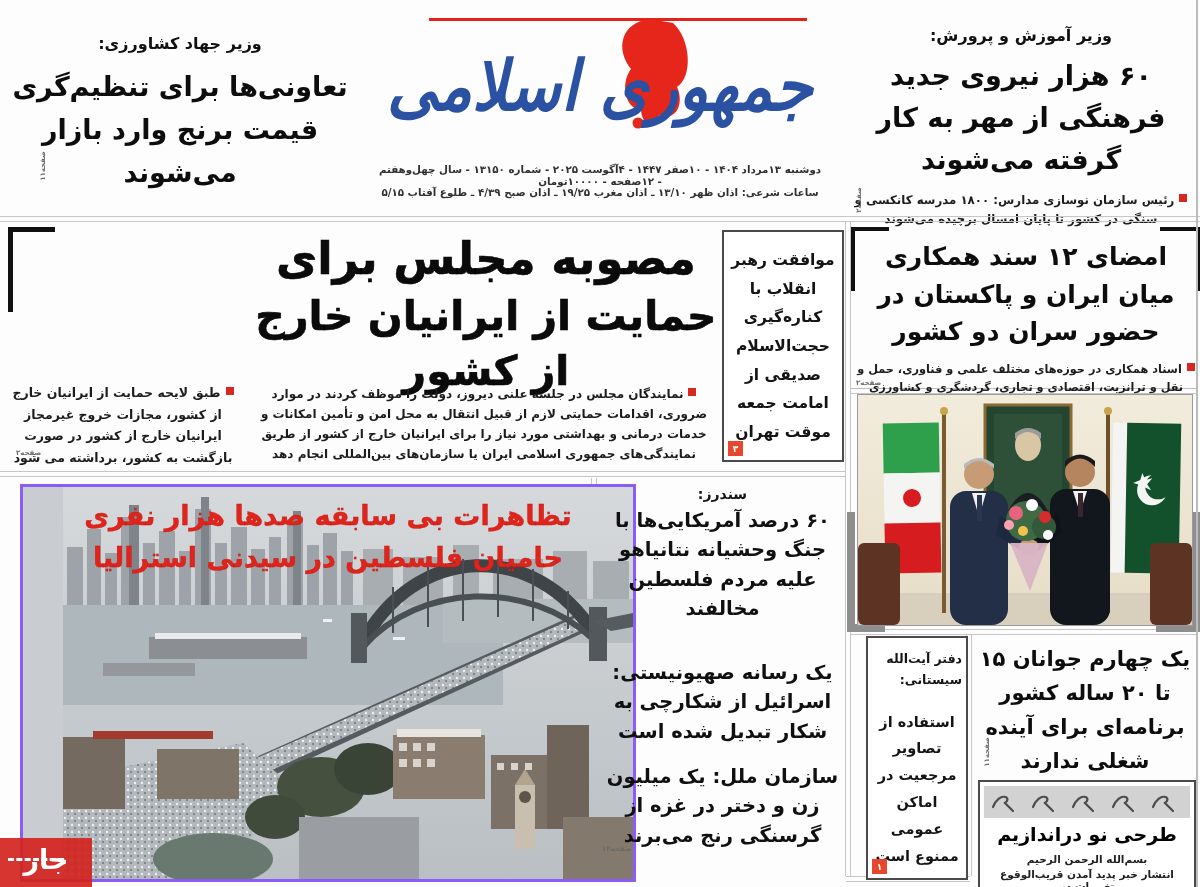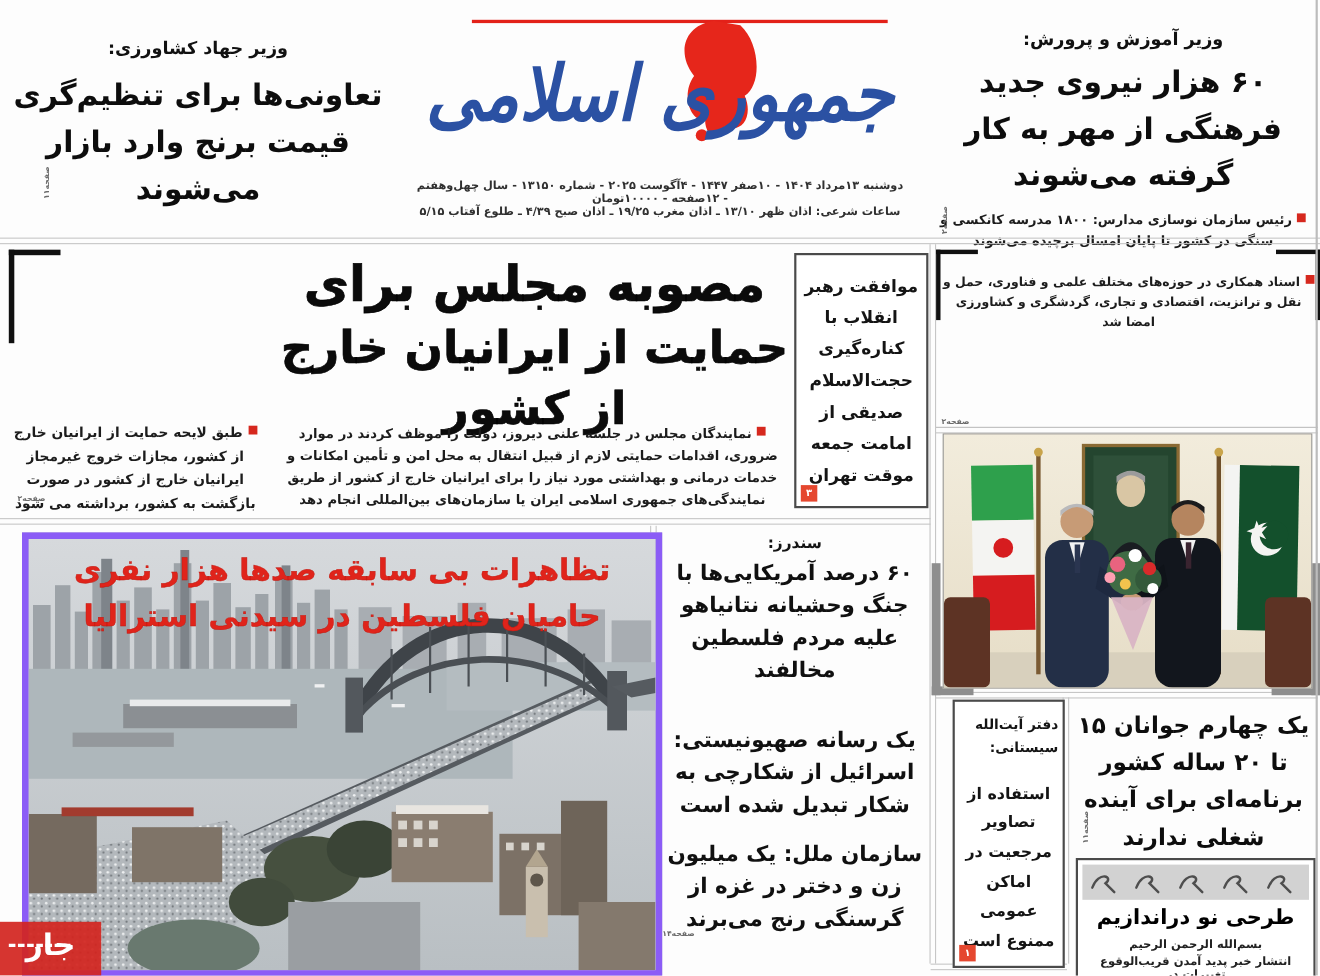--- a/index.html
+++ b/index.html
@@ -63,21 +63,21 @@
   #sadighi-box .bx-text{padding:14px 7px;font-size:15.5px;font-weight:bold;line-height:1.85;text-align:center;}
   .badge{position:absolute;left:4px;bottom:4px;width:15px;height:15px;background:#e5472f;color:#fff;
          font-size:9px;font-weight:bold;display:flex;align-items:center;justify-content:center;}
   
   #pak-art{left:856px;top:238px;width:340px;}
   #pak-art .h-top{font-size:25px;line-height:1.5;}
   #pak-art .deck{margin-top:10px;font-size:11.3px;line-height:1.6;}
   #pak-ref{left:856px;top:379px;}
   #pak-photo{left:857px;top:394px;width:334px;height:230px;border:1px solid #9a9a9a;background:#ece5d3;}
   
-  #syd-photo{left:20px;top:484px;width:570px;height:392px;border:6px solid #8b5cf6;background:#c9cdd1;overflow:hidden;}
+  #syd-photo{left:20px;top:484px;width:570px;height:392px;border:3px solid #8b5cf6;background:#c9cdd1;overflow:hidden;padding-left:40px;}
   #syd-overlay{position:absolute;top:8px;left:0;width:100%;text-align:center;
                font-size:27px;font-weight:bold;color:#e0241b;line-height:1.55;-webkit-text-stroke:.4px #c01b12;}
   #watermark{left:0;top:838px;width:92px;height:49px;background:rgba(211,36,30,.92);color:#fff;overflow:hidden;}
   #watermark .wm-txt{font-size:27px;font-weight:bold;text-align:center;line-height:44px;letter-spacing:6px;}
   #watermark .wm-dash{position:absolute;top:20px;left:8px;width:56px;border-top:3px dashed #fff;}
   
   .brief{position:absolute;left:600px;width:245px;text-align:center;}
   .b-kicker{font-size:14px;font-weight:bold;margin-bottom:4px;}
   .b-text{font-size:19.5px;font-weight:bold;line-height:1.5;color:#101010;}
   #brief1{top:486px;}
@@ -148,20 +148,21 @@
   <div id="lead-deck" class="abs ctr deck"><span class="bullet"></span><span>نمایندگان مجلس در جلسه علنی دیروز، دولت را موظف کردند در موارد ضروری، اقدامات حمایتی لازم از قبیل انتقال به محل امن و تأمین امکانات و خدمات درمانی و بهداشتی مورد نیاز را برای ایرانیان خارج از کشور از طریق نمایندگی‌های جمهوری اسلامی ایران یا سازمان‌های بین‌المللی انجام دهد</span></div>
   <div id="lead-note" class="abs ctr"><span class="bullet"></span><span>طبق لایحه حمایت از ایرانیان خارج از کشور، مجازات خروج غیرمجاز ایرانیان خارج از کشور در صورت بازگشت به کشور، برداشته می شود</span></div>
   <div id="lead-note-ref" class="abs pref">صفحه۲</div>
 
   <div id="sadighi-box" class="news-box">
     <div class="bx-text">موافقت رهبر انقلاب با کناره‌گیری حجت‌الاسلام صدیقی از امامت جمعه موقت تهران</div>
     <div class="badge">۳</div>
   </div>
 
   <div id="pak-art" class="abs ctr">
+    <div class="h-top">امضای ۱۲ سند همکاری میان ایران و پاکستان در حضور سران دو کشور</div>
     <div class="deck"><span class="bullet"></span><span>اسناد همکاری در حوزه‌های مختلف علمی و فناوری، حمل و نقل و ترانزیت، اقتصادی و تجاری، گردشگری و کشاورزی امضا شد</span></div>
   </div>
   <div id="pak-ref" class="abs pref">صفحه۲</div>
 
   <div id="pak-photo" class="abs">
     <svg width="100%" height="100%" viewBox="0 0 334 230" preserveAspectRatio="none">
       <defs>
         <linearGradient id="wallg" x1="0" y1="0" x2="0" y2="1">
           <stop offset="0" stop-color="#f2ecdc"></stop>
             <stop offset="1" stop-color="#e6ddc7"></stop>

